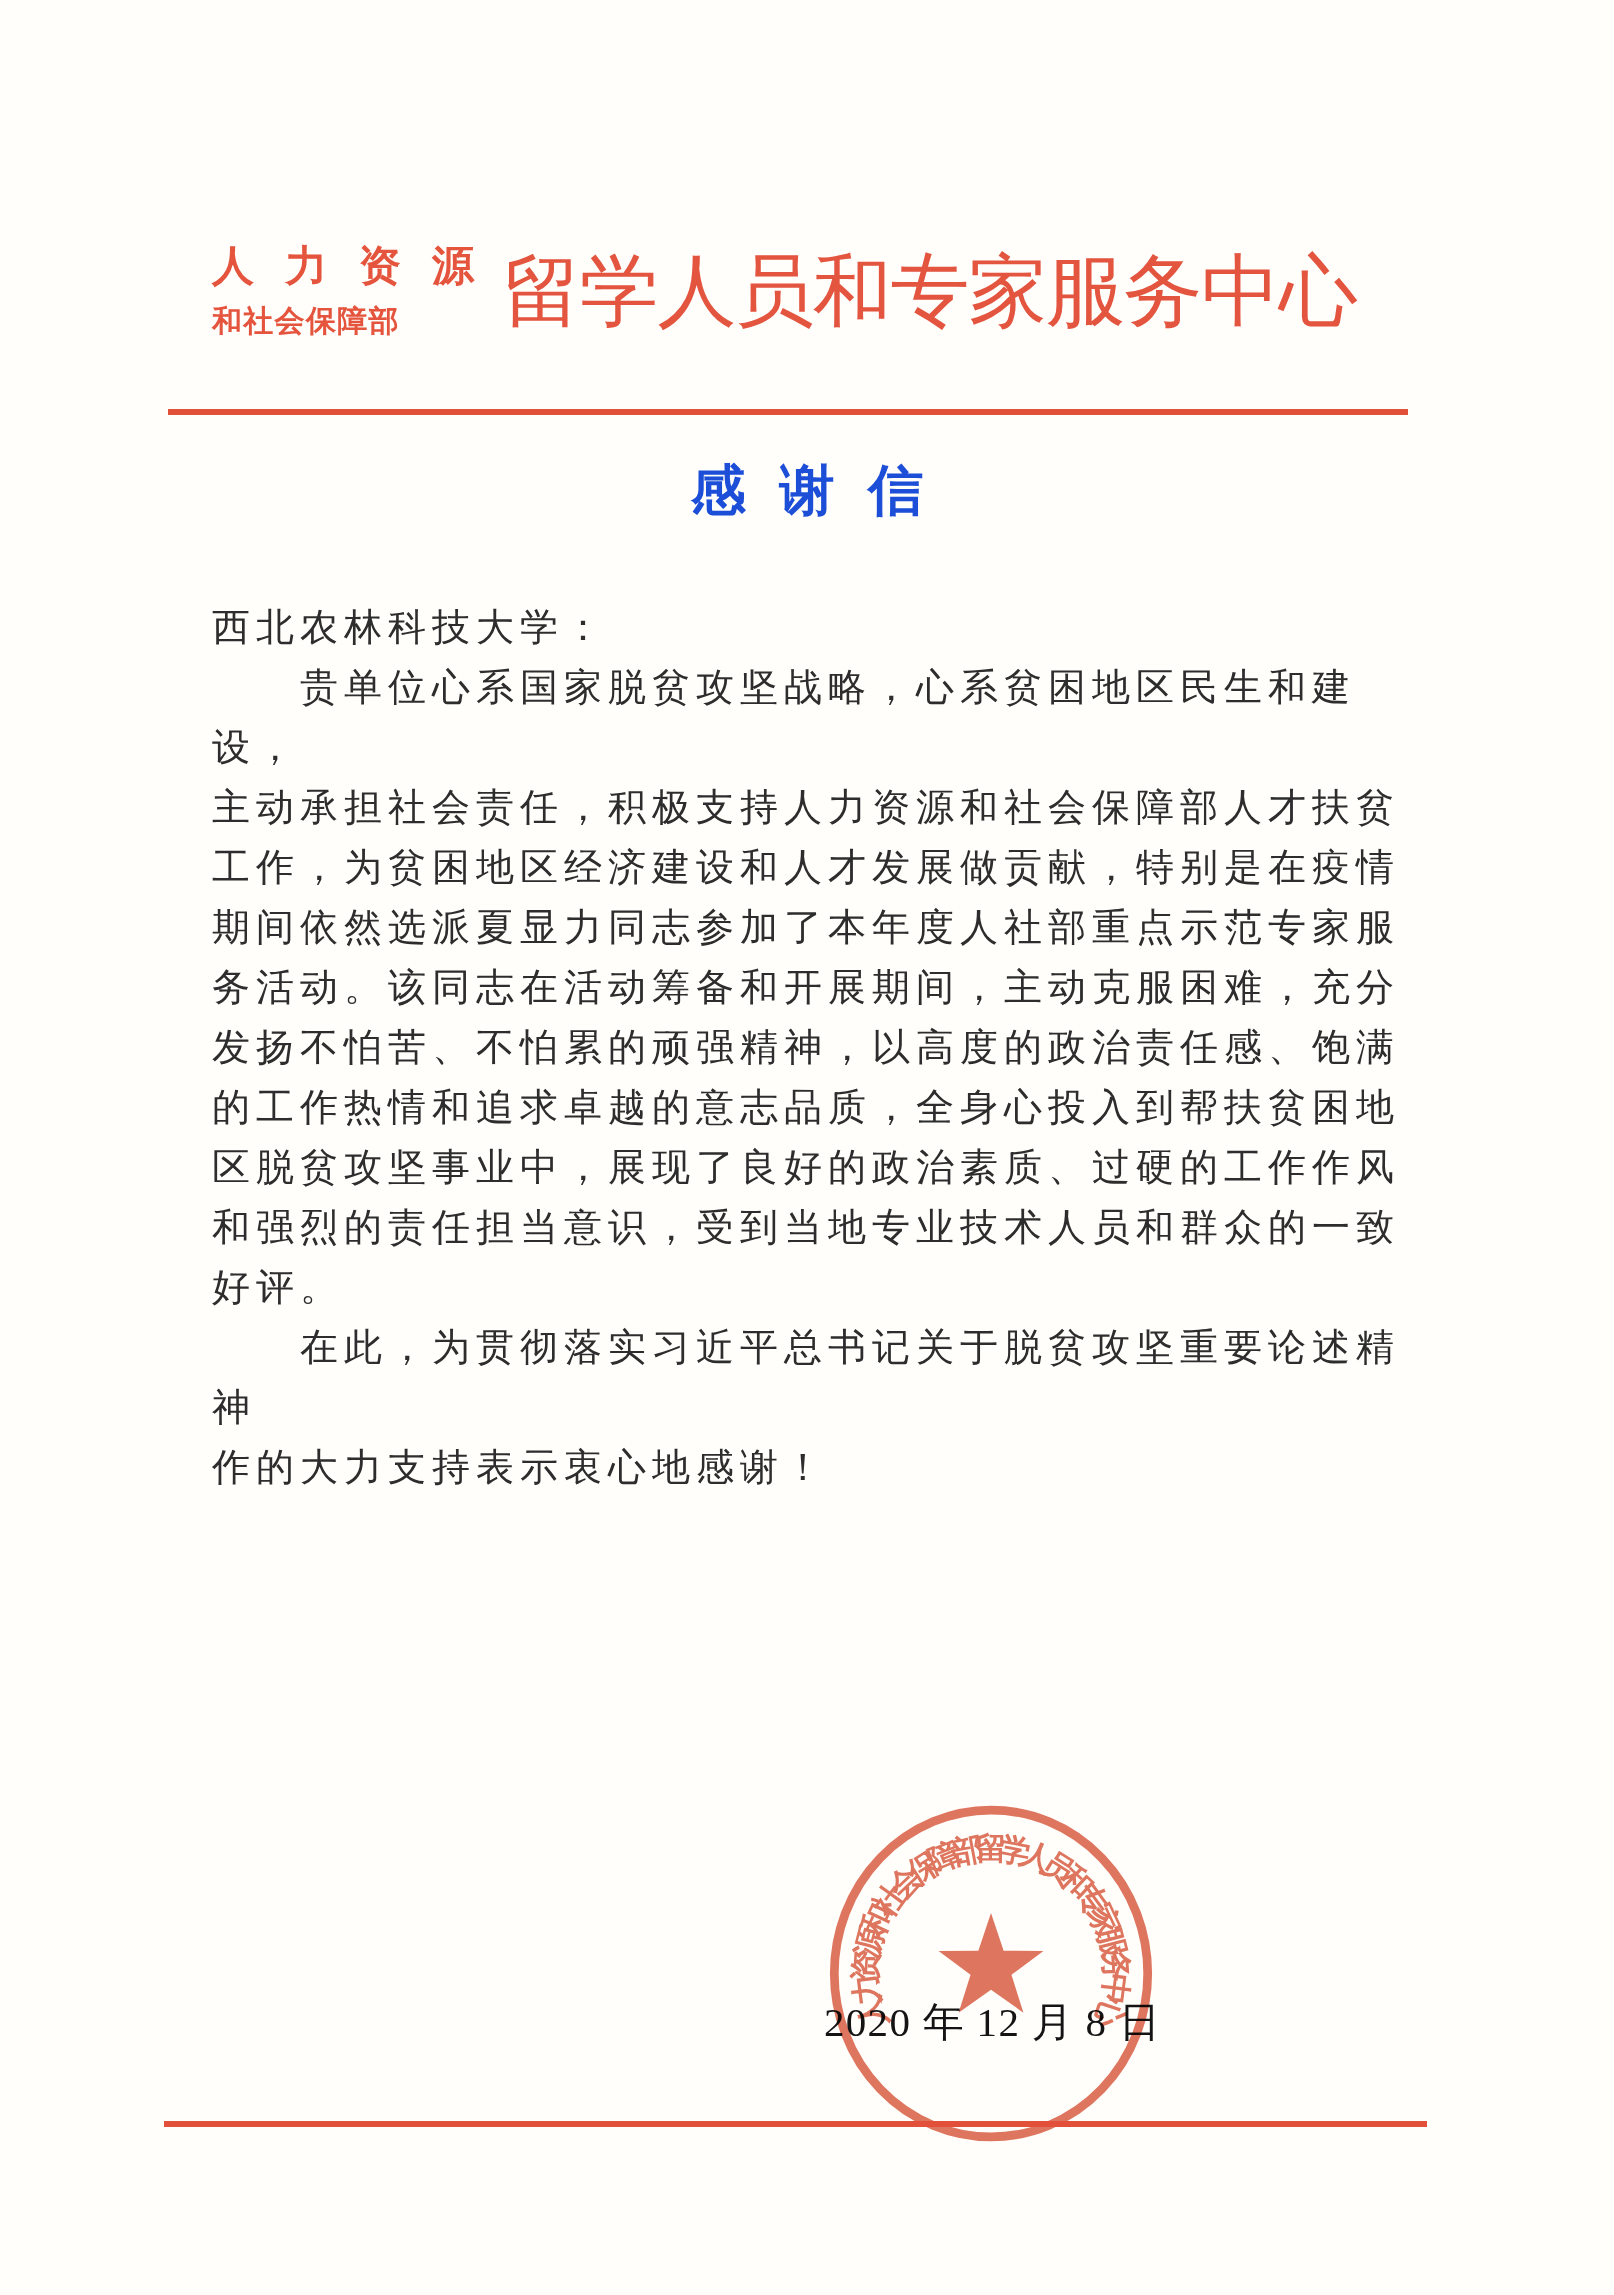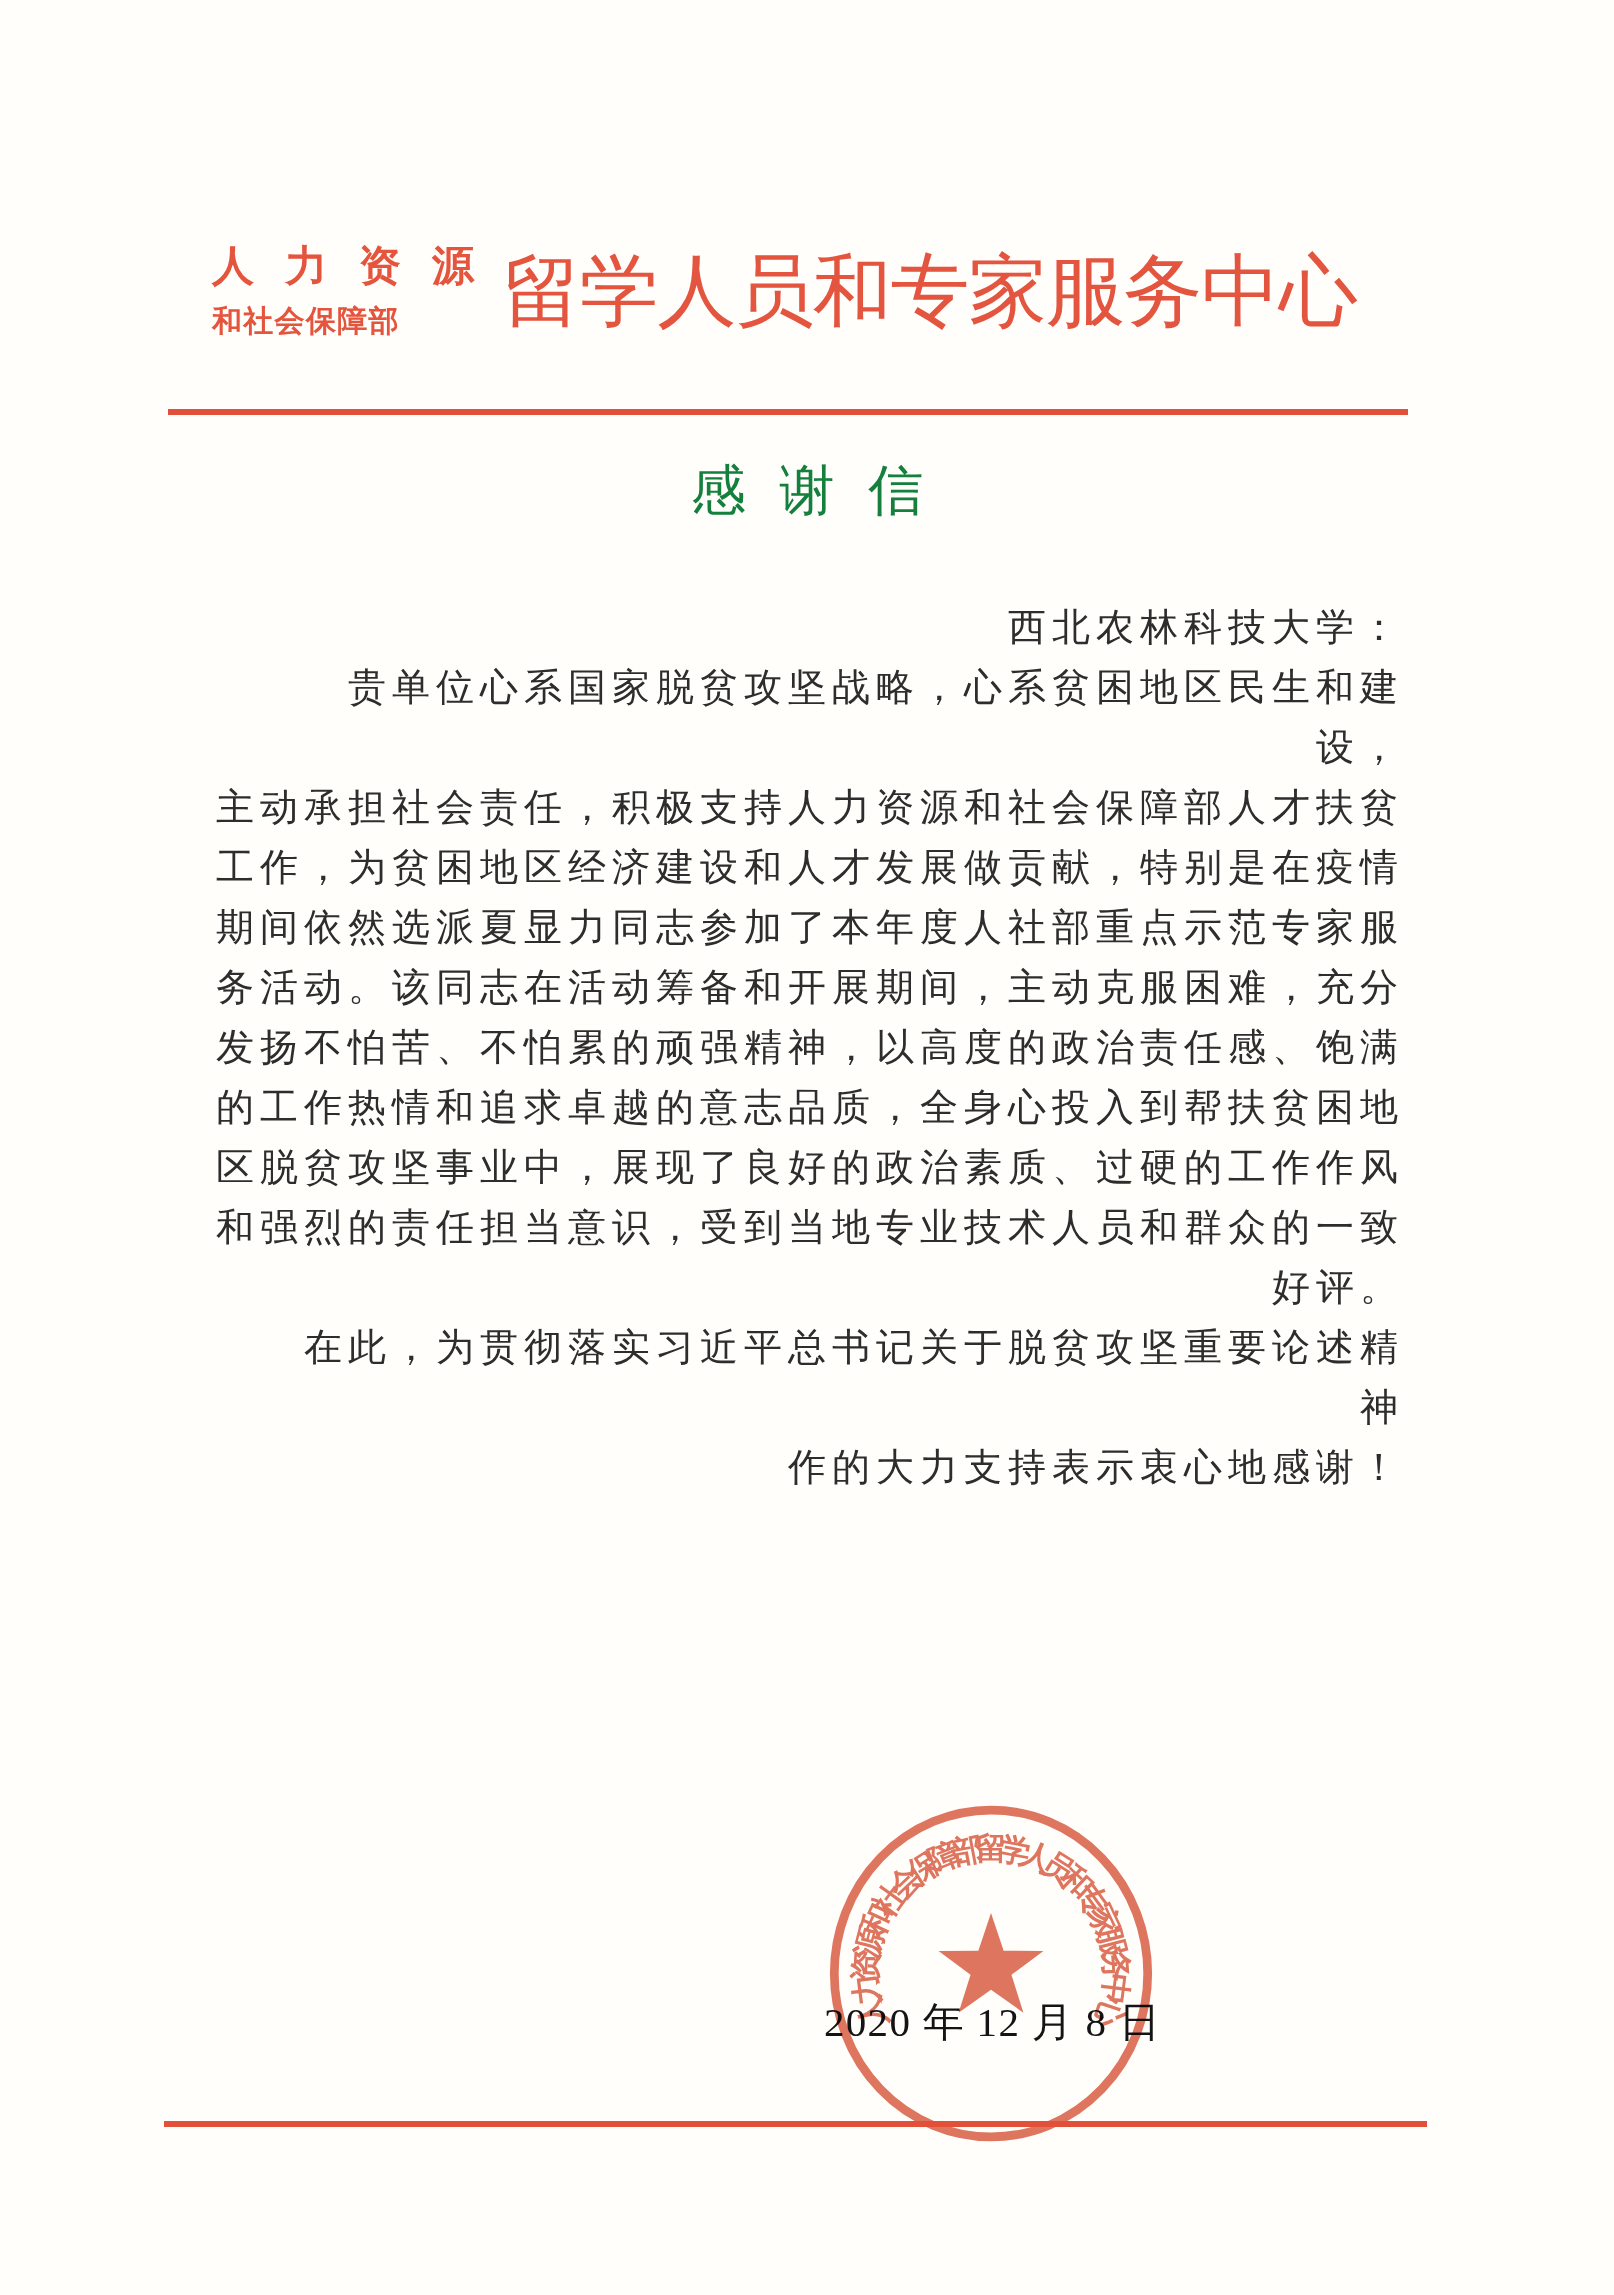--- a/index.html
+++ b/index.html
@@ -57,37 +57,37 @@
   
   .title {
     position: absolute;
     left: 0;
     top: 459px;
     width: 1614px;
     margin: 0;
     text-align: center;
     font-size: 55px;
     line-height: 63px;
-    font-weight: 400;
+    font-weight: 700;
     word-spacing: 20px;
-    color: #15803d;
+    color: #1d4ed8;
   }
 
   
   .body {
     position: absolute;
     left: 212px;
     top: 597px;
     width: 1192px;
     font-size: 38px;
     line-height: 60px;
     letter-spacing: 6px;
     color: #2d2d2d;
   }
-  .body p { margin: 0; white-space: pre-line; text-align: right; }
+  .body p { margin: 0; white-space: pre-line; }
   .para   { text-indent: 88px; }
 
   
   .date {
     position: absolute;
     left: 824px;
     top: 1998px;
     font-size: 41px;
     line-height: 49px;
     letter-spacing: 1.3px;

